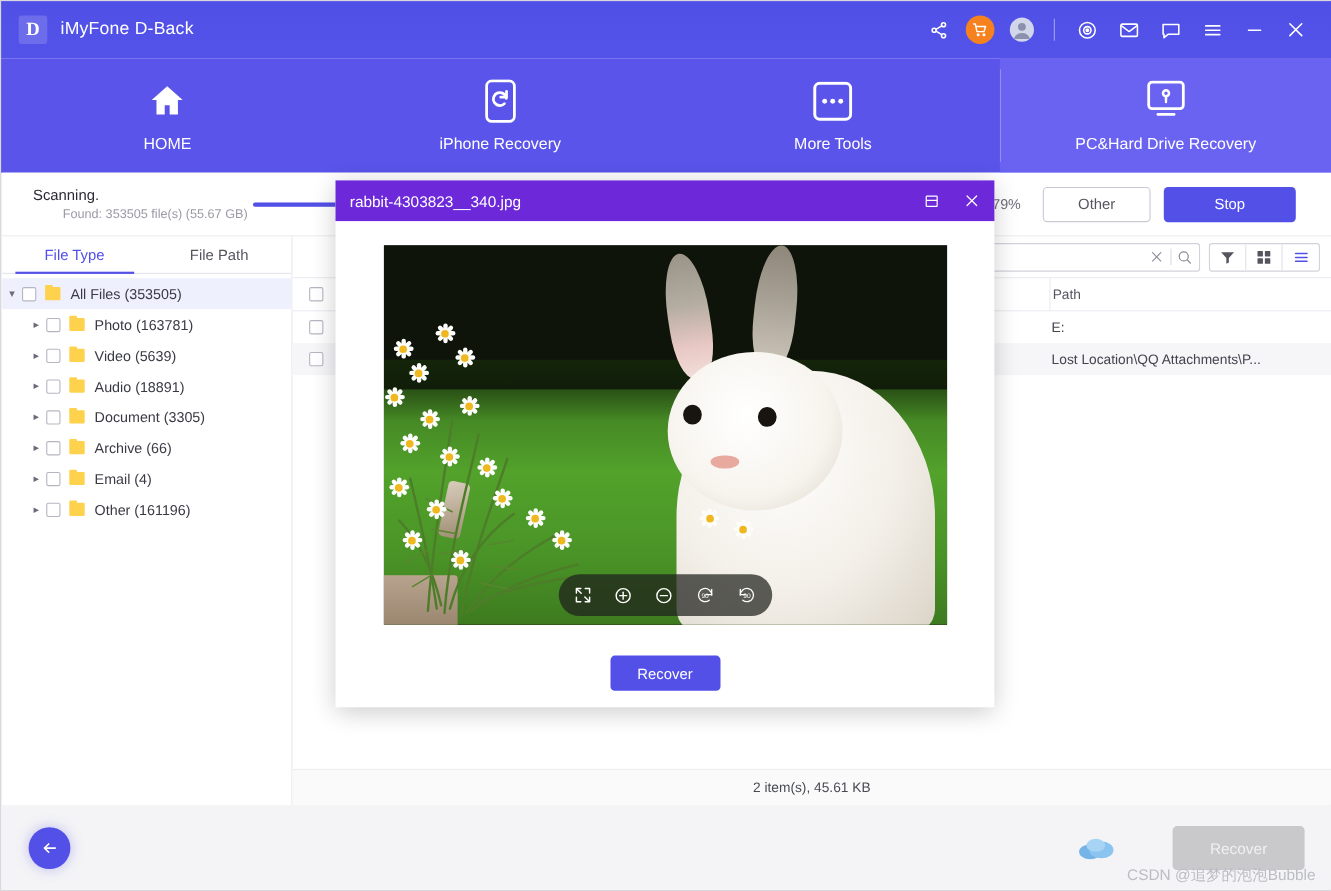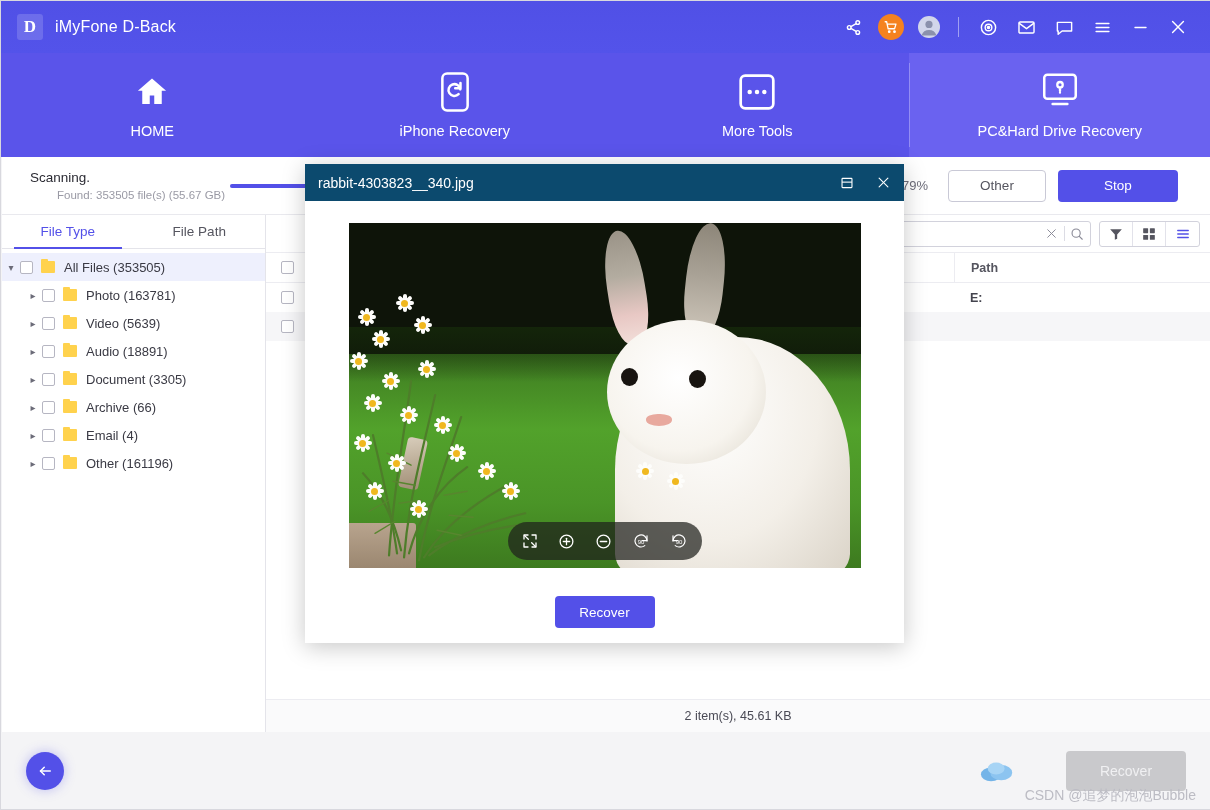--- a/index.html
+++ b/index.html
@@ -163,21 +163,21 @@
     border-right: 1px solid #e2e2ea; color: #55555f;
   }
   .vbtn:last-child { border-right: none; color: #5350e8; }
 
   .table-head {
     height: 30px; display: flex; align-items: center;
     border-bottom: 1px solid #ececf1; font-size: 12.5px; color: #55555f;
   }
   .col-chk { width: 42px; display: flex; align-items: center; justify-content: center; }
   .col-name { width: 646px; padding-left: 8px; }
-  .col-path { flex: 1; padding-left: 16px; border-left: 1px solid #ececf1; height: 100%; display: flex; align-items: center; font-weight: bold; }
+  .col-path { flex: 1; padding-left: 2px; border-left: 1px solid #ececf1; height: 100%; display: flex; align-items: center; }
   .trow {
     height: 29px; display: flex; align-items: center;
     font-size: 12.5px; color: #44444e;
   }
   .trow.alt { background: #f6f6f8; }
   .trow .col-path { border-left: none; }
 
   
   .statusbar {
     position: absolute; top: 698px; left: 265px;
@@ -213,21 +213,21 @@
     font-size: 14px; color: #bcbcc4;
   }
 
   
   .modal {
     position: absolute; left: 304px; top: 163px;
     width: 599px; height: 479px; background: #fff;
     box-shadow: 0 4px 22px rgba(0,0,0,.22);
   }
   .modal-head {
-    height: 37px; background: #0c4a6e; display: flex; align-items: center;
+    height: 37px; background: #6d28d9; display: flex; align-items: center;
     color: #fff;
   }
   .modal-title { margin-left: 13px; font-size: 14px; }
   .modal-btns { margin-left: auto; display: flex; align-items: center; padding-right: 10px; gap: 14px; }
   .mb { width: 22px; height: 22px; display: flex; align-items: center; justify-content: center; }
   .modal-body { padding: 22px 0 0 0; display: flex; flex-direction: column; align-items: center; }
   .photo {
     width: 512px; height: 345px; position: relative; overflow: hidden;
     background: #0d1208;
   }
@@ -544,20 +544,21 @@
         <div class="chk" style="margin:0"></div>
       </div>
       <div class="col-name"></div>
       <div class="col-path">E:</div>
     </div>
     <div class="trow alt">
       <div class="col-chk">
         <div class="chk" style="margin:0"></div>
       </div>
       <div class="col-name"></div>
+      <div class="col-path">Lost Location\QQ Attachments\P...</div>
     </div>
   </div>
 
   <div class="statusbar">2 item(s), 45.61 KB</div>
 
   <div class="bottom">
     <div class="back-btn">
       <svg width="18" height="18" viewBox="0 0 24 24" fill="none" stroke="#fff" stroke-width="2" stroke-linecap="round" stroke-linejoin="round">
         <line x1="19" y1="12" x2="6" y2="12"></line>
           <polyline points="11,7 6,12 11,17"></polyline>

